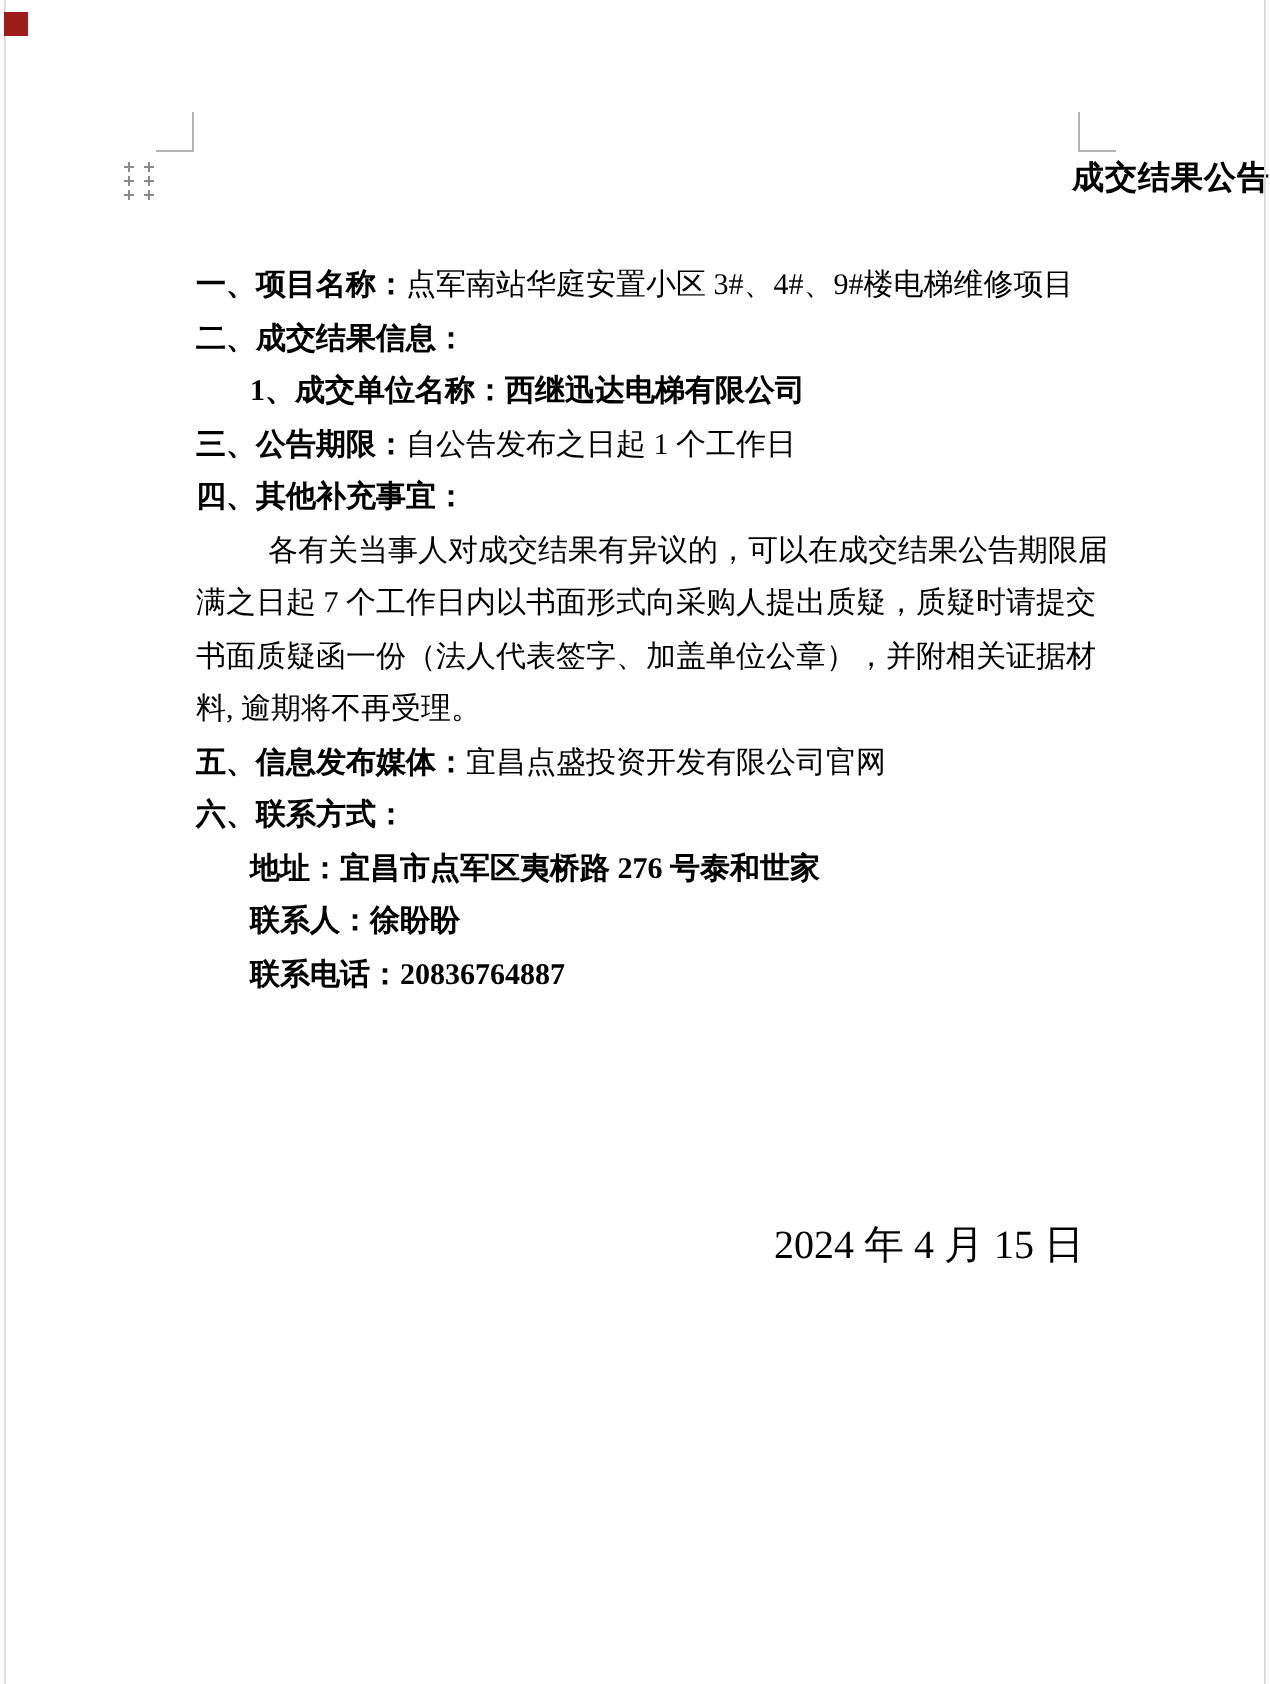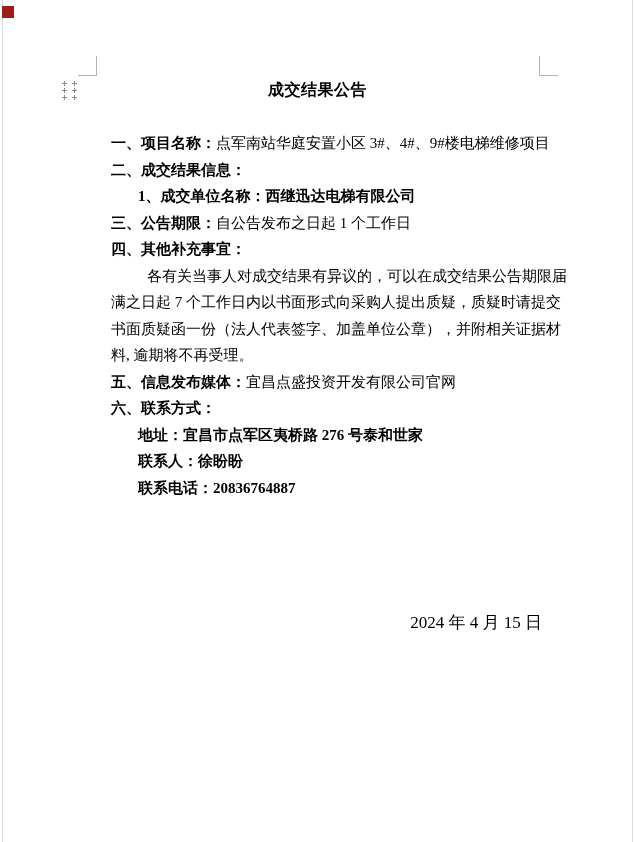--- a/index.html
+++ b/index.html
@@ -71,50 +71,50 @@
       linear-gradient(#8a8a8a, #8a8a8a),
       linear-gradient(#8a8a8a, #8a8a8a);
     background-size: 5px 1px, 1px 5px;
     background-position: center center, center center;
     background-repeat: no-repeat;
   }
 
   .title {
     margin: 0;
     padding-top: 81px;
-    text-align: center;
+    text-align: right;
     font-size: 16px;
     line-height: 17px;
     font-weight: 700;
     letter-spacing: 0.5px;
   }
 
   .content {
     position: absolute;
-    left: 111px;
+    left: 98px;
     top: 130px;
     width: 444px;
   }
   .line {
     margin: 0;
     font-size: 15px;
     line-height: 26.5px;
     white-space: nowrap;
   }
   .line b { font-weight: 700; }
   .line.sub        { padding-left: 27px; font-weight: bold; }
   .line.para-first { text-indent: 36px; }
   .line.para       { }
 
   .date {
     position: absolute;
     top: 613px;
     right: 93px;
     margin: 0;
-    font-size: 17px;
+    font-size: 20px;
     line-height: 20px;
   }
 </style>
 </head>
 <body>
 
 <div class="page">
 
   <div class="edge left"></div>
   <div class="edge right"></div>

